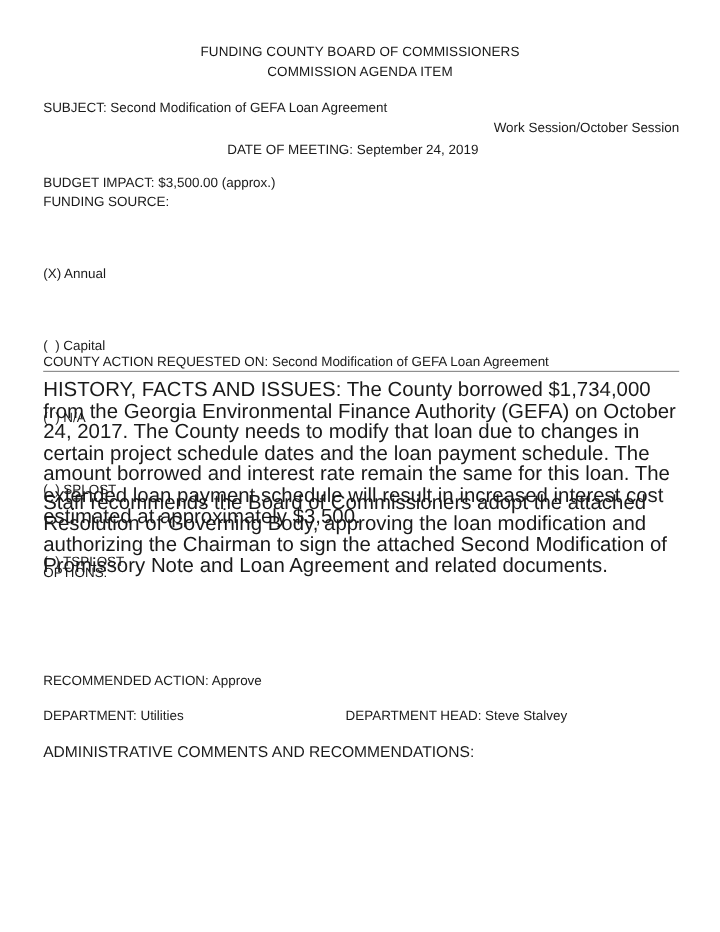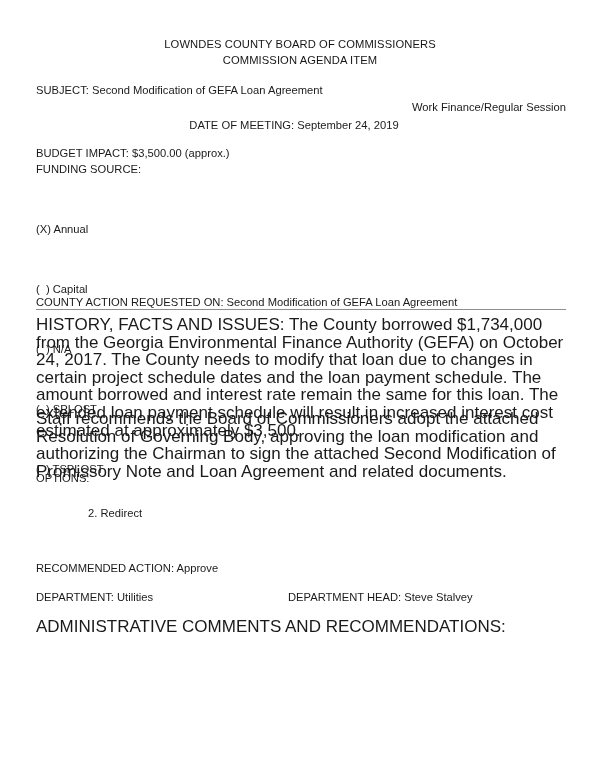--- a/index.html
+++ b/index.html
@@ -116,35 +116,35 @@
     top: 589px;
     left: 36px;
     right: 34px;
     font-size: 11.2px;
     line-height: 16px;
   }
   .dept-left  { position: absolute; left: 0; top: 0; }
   .dept-right { position: absolute; left: 252px; top: 0; }
   .u { text-underline-offset: 2px; }
 
-  .admin { position: absolute; top: 619px; left: 36px; right: 34px; font-size: 17px; line-height: 16px; }
+  .admin { position: absolute; top: 619px; left: 36px; right: 34px; font-size: 13px; line-height: 16px; }
 </style>
 </head>
 <body>
 
 <div class="page">
 
   <div class="doc-title">
-    <span>LOWNDES COUNTY BOARD OF COMMISSIONERS</span>
+    <span>FUNDING COUNTY BOARD OF COMMISSIONERS</span>
     <span class="line2">COMMISSION AGENDA ITEM</span>
   </div>
 
   <div class="ln subject">SUBJECT: Second Modification of GEFA Loan Agreement</div>
 
-  <div class="ln session">Work Finance/Regular Session</div>
+  <div class="ln session">Work Session/October Session</div>
 
   <div class="ln meeting">DATE OF MEETING: September 24, 2019</div>
 
   <div class="ln budget">BUDGET IMPACT: $3,500.00 (approx.)</div>
 
   <div class="ln funding-h">FUNDING SOURCE:</div>
 
   <div class="funding-list">
     <div class="funding-item"><span>(X)</span> <span>Annual</span></div>
     <div class="funding-item"><span>(  )</span> <span>Capital</span></div>
@@ -159,21 +159,20 @@
   <div class="rule"></div>
 
   <div class="para p-history">HISTORY, FACTS AND ISSUES: The County borrowed $1,734,000 from the Georgia Environmental Finance Authority (GEFA) on October 24, 2017.  The County needs to modify that loan due to changes in certain project schedule dates and the loan payment schedule.  The amount borrowed and interest rate remain the same for this loan.  The extended loan payment schedule will result in increased interest cost estimated at approximately $3,500.</div>
 
   <div class="para p-staff">Staff recommends the Board of Commissioners adopt the attached Resolution of Governing Body, approving the loan modification and authorizing the Chairman to sign the attached Second Modification of Promissory Note and Loan Agreement and related documents.</div>
 
   <div class="options-wrap">
     <div class="opt-row">
       <span class="opt-label">OPTIONS:</span>
     </div>
-    <div class="opt-second">2. Redirect</div>
   </div>
 
   <div class="rec-action">RECOMMENDED ACTION: Approve</div>
 
   <div class="dept-row">
     <span class="dept-left"><span class="u">DEPARTMENT</span><span>: Utilities</span></span>
     <span class="dept-right"><span class="u">DEPARTMENT HEAD</span><span>: Steve Stalvey</span></span>
   </div>
 
   <div class="admin">ADMINISTRATIVE COMMENTS AND RECOMMENDATIONS:</div>

